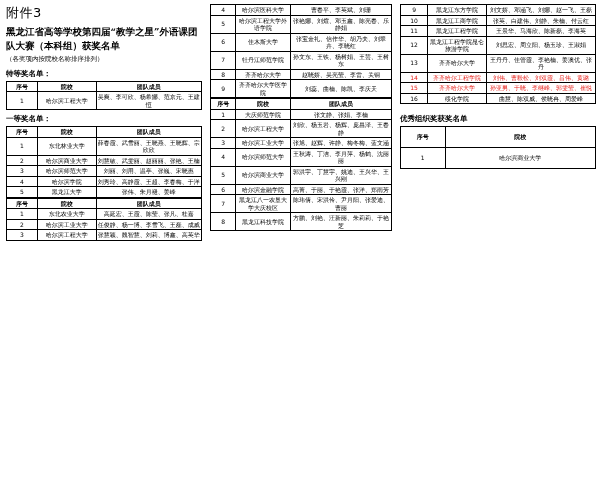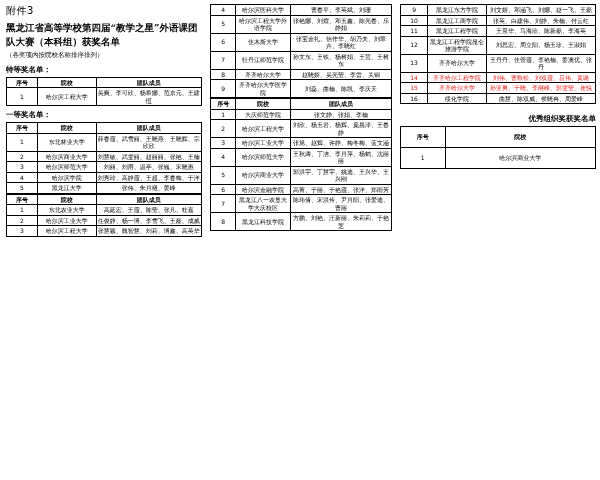--- a/index.html
+++ b/index.html
@@ -10,21 +10,21 @@
     color:#000;
     overflow:hidden;
   }
   .page{position:relative;width:600px;height:480px;box-sizing:border-box;padding:4px 6px;}
   .cols{display:flex;gap:8px;align-items:flex-start;}
   .col{flex:1 1 0;min-width:0;}
   .col1{width:196px;flex:0 0 196px;}
   .col2{width:182px;flex:0 0 182px;}
   .col3{width:196px;flex:0 0 196px;}
 
-  .attach{font-size:10px;margin:0 0 3px 0;letter-spacing:0.5px;}
+  .attach{font-size:13px;margin:0 0 3px 0;letter-spacing:0.5px;}
   .maintitle{
     font-family:"DejaVu Serif","Liberation Serif",serif;
     font-weight:bold;font-size:9.5px;text-align:left;line-height:1.45;
     margin:0 0 2px 0;
   }
   .subtitle{font-size:6.5px;text-align:left;margin:0 0 5px 0;}
 
   .secthead{font-size:7.5px;font-weight:bold;margin:4px 0 2px 0;}
 
   table{border-collapse:collapse;width:100%;table-layout:fixed;}
@@ -274,21 +274,21 @@
           <td class="c-no">16</td>
           <td class="c-school">绥化学院</td>
           <td class="c-mem">曲慧、陈双威、侯晓冉、周爱峰</td>
         </tr>
       </tbody>
         </table>
 
       <div class="spacer"></div>
 
       <div class="org">
-        <div class="secthead" style="text-align:right;">优秀组织奖获奖名单</div>
+        <div class="secthead" style="text-align:left;">优秀组织奖获奖名单</div>
         <table>
           <tbody>
               <tr>
             <th class="c-no">序号</th>
             <th class="c-school">院校</th>
           </tr>
           <tr>
             <td class="c-no">1</td>
             <td class="c-school">哈尔滨商业大学</td>
           </tr>

